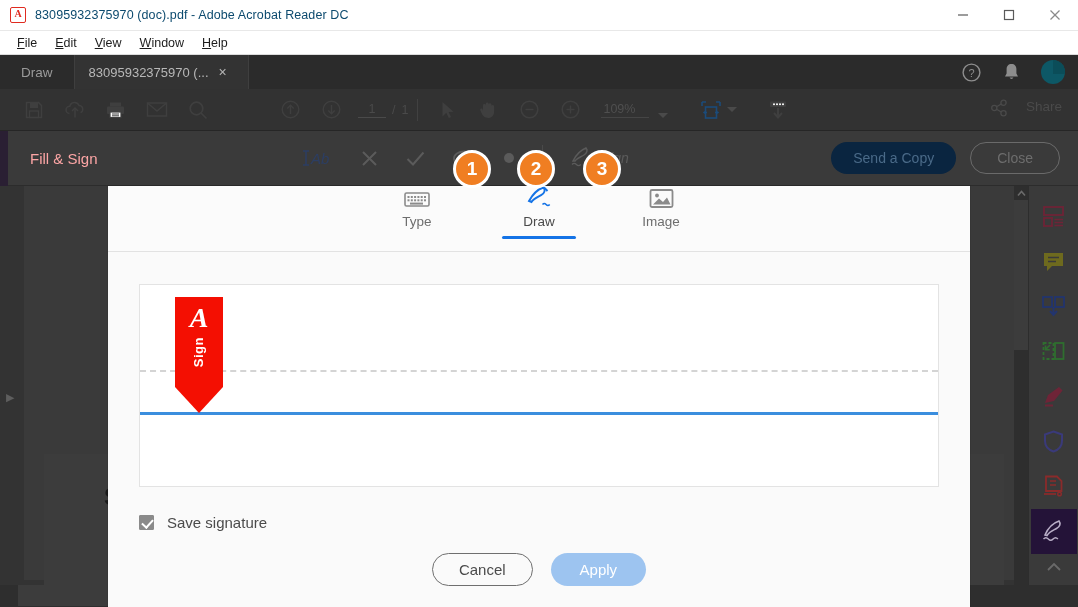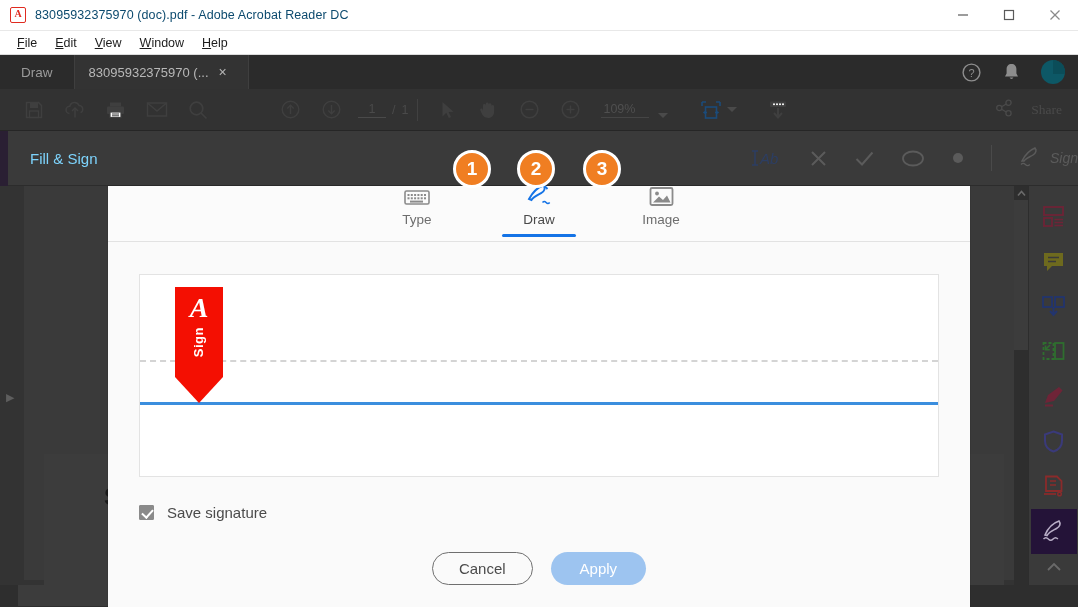--- a/index.html
+++ b/index.html
@@ -86,32 +86,32 @@
     display:flex; align-items:center; gap:6px; margin-left:6px;
     font-size:12.5px; color:#4a4a4a;
   }
   .pagenum {
     width:28px; text-align:center; border-bottom:1px solid #4a4a4a; padding-bottom:1px;
   }
   .zoombox { display:flex; align-items:flex-end; gap:9px; margin-left:10px; }
   .zoomval { font-size:12.5px; color:#4f4f4f; border-bottom:1px solid #454545; padding:0 14px 1px 2px; }
   .caret-dn { width:0;height:0;border-left:5px solid transparent;border-right:5px solid transparent;border-top:5px solid #4a4a4a; }
   .share-btn {
-    margin-left:auto; margin-right:16px; display:flex; align-items:center; gap:18px;
-    font-size:13.5px; color:#4a4a4a;font-family:Liberation Serif, serif;
+    margin-left:auto; margin-right:16px; display:flex; align-items:flex-start; gap:18px;
+    font-size:13.5px; color:#4a4a4a;
   }
 
   
   .fsbar {
     position:absolute; left:0; top:131px; width:1078px; height:55px;
     background:#3a3a3a; display:flex; align-items:center;
     border-bottom:1px solid #2c2c2c;
   }
   .fs-accent { width:8px; height:55px; background:#2a1f33; }
-  .fs-title { font-size:15px; color:#7dd3fc; margin-left:22px; }
+  .fs-title { font-size:15px; color:#fca5a5; margin-left:22px; }
   .fs-tools { margin-left:auto; display:flex; align-items:center; gap:26px;font-style:italic; }
   .fs-ico { color:#5b5b5b; display:flex; align-items:center; }
   .fs-sign { display:flex; align-items:center; gap:8px; color:#5b5b5b; font-size:14px; }
   .fs-right { margin-left:auto; display:flex; align-items:center; gap:14px; padding-right:18px; }
   .btn-sendcopy {
     background:#0a2540; color:#4a6a88; font-size:14px;
     border-radius:17px; padding:8px 22px; border:none;
   }
   .btn-close {
     background:transparent; color:#6d6d6d; font-size:14px;
@@ -173,23 +173,23 @@
   .rail-ico.selected { background:#241338; }
   .rail-chev { width:46px; height:26px; display:flex; align-items:center; justify-content:center; color:#6a6a6a; }
 
   
   .dialog {
     position:absolute; left:108px; top:186px; width:862px; height:421px;
     background:#fafafa; box-shadow:0 0 0 1px rgba(0,0,0,.06);
     display:flex; flex-direction:column;
   }
   .dlg-tabs {
-    height:56px; display:flex; align-items:flex-end; justify-content:center;
+    height:66px; display:flex; align-items:flex-end; justify-content:center;
     gap:44px; border-bottom:1px solid #e2e2e2; background:#fbfbfb;
-    padding-bottom:4px;
+    padding-bottom:12px;
   }
   .dlg-tab {
     display:flex; flex-direction:column; align-items:center; width:78px;
     padding-bottom:0; position:relative;
   }
   .dlg-tab .ico { height:26px; display:flex; align-items:flex-end; justify-content:center; }
   .dlg-tab .lbl { font-size:13.5px; color:#6e6e6e; margin-top:5px; margin-bottom:7px; }
   .dlg-tab.active .lbl { color:#4a4a4a; }
   .dlg-tab .underline { height:3px; width:74px; background:transparent; border-radius:2px; }
   .dlg-tab.active .underline { background:#1473e6; }
@@ -473,20 +473,24 @@
       <span class="fs-divider"></span>
       <span class="fs-sign">
         <span>
           <svg width="24" height="22" viewBox="0 0 24 22">
               <path d="M4 15 C7 9 12 4 17 2 c2 2 1 5 -2 7 -3 2 -7 3 -9 6 l-2 0 z" fill="none" stroke="#5b5b5b" stroke-width="1.5"></path>
               <path d="M3 18.5 q2.2 -2.2 4.4 0 q2.2 2.2 4.4 0" fill="none" stroke="#5b5b5b" stroke-width="1.3"></path>
             </svg>
         </span>
         <span>Sign</span>
       </span>
+    </div>
+    <div class="fs-right">
+      <button class="btn-sendcopy">Send a Copy</button>
+      <button class="btn-close">Close</button>
     </div>
   </div>
 
   <div class="docarea">
     <div class="page-canvas">
       <div class="doc-h">H</div>
       <div class="doc-card">
         <div class="doc-sig">Sig</div>
       </div>
     </div>

